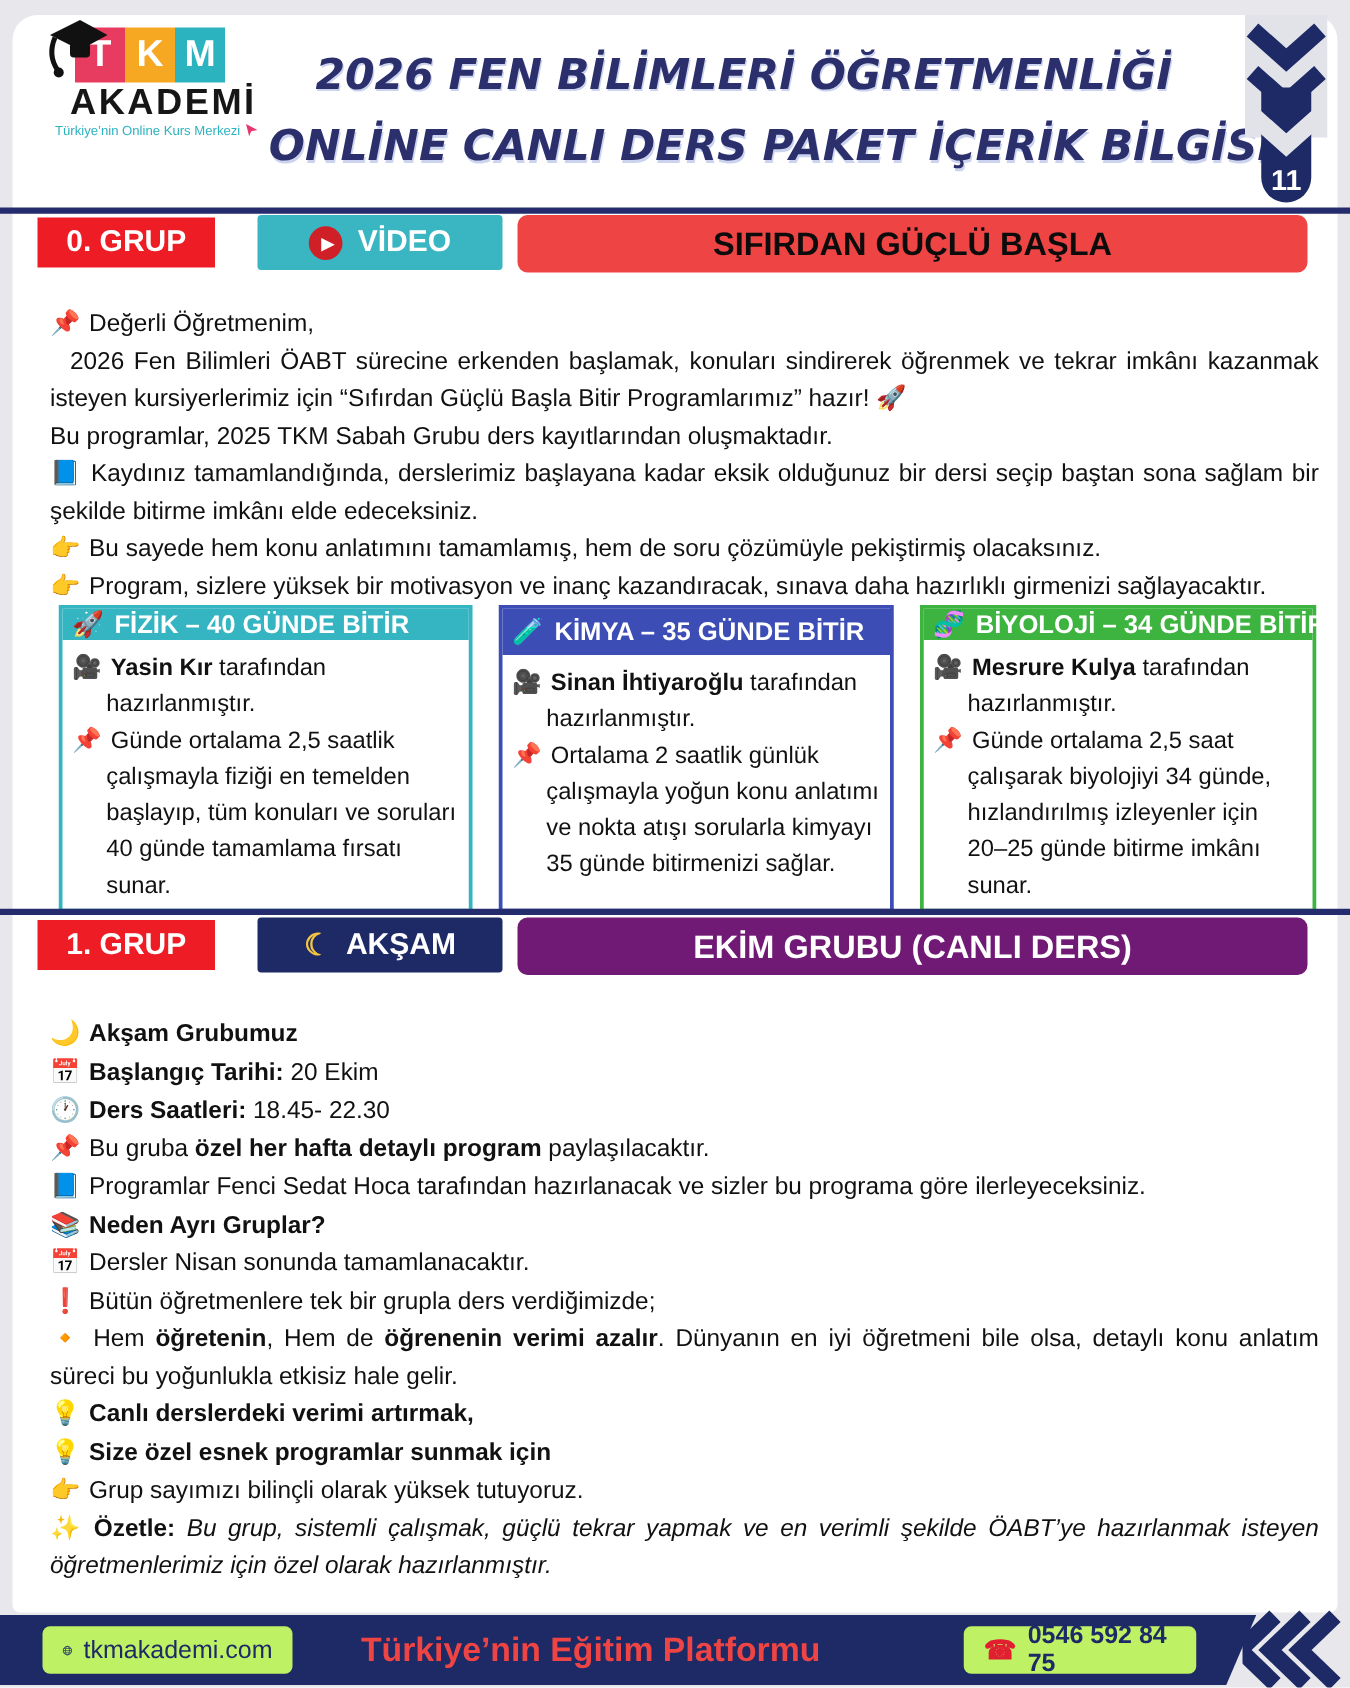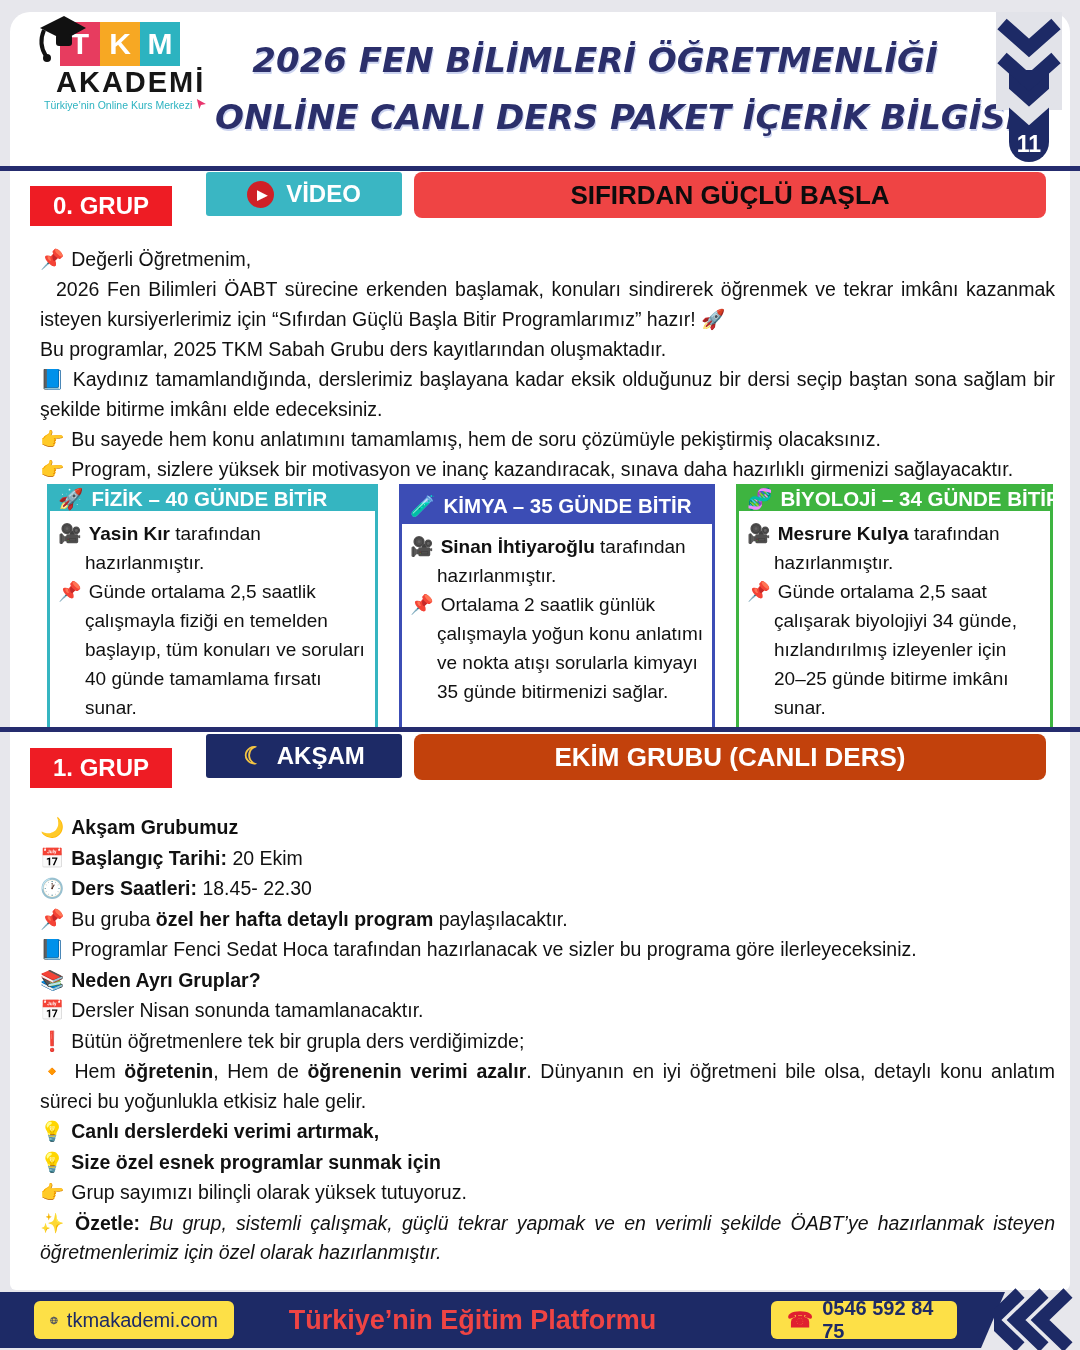--- a/index.html
+++ b/index.html
@@ -39,40 +39,40 @@
   .rule { position:absolute; left:0; width:1080px; height:5px; background:#252c6e; z-index:5; }
   .rule.r1 { top:166px; }
   .rule.r2 { top:727px; }
   
   .group-row { position:absolute; left:0; width:1080px; height:46px; z-index:6; }
   .group-row.g0 { top:172px; }
   .group-row.g1 { top:734px; }
   .badge-red {
     position:absolute; left:30px; top:2px; width:142px; height:40px;
     background:#ee1c24; color:#fff; font-weight:bold; font-size:24px;
-    display:flex; align-items:center; justify-content:center;margin-top:12px;
+    display:flex; align-items:center; justify-content:center;
   }
   .badge-type {
     position:absolute; left:206px; top:0; width:196px; height:44px;
     color:#fff; font-weight:bold; font-size:24px;
     display:flex; align-items:center; justify-content:center; gap:12px;
     border-radius:3px;
   }
   .badge-type.video { background:#3ab6c3; }
   .badge-type.aksam { background:#1d2a66; }
   .play-circle { width:27px; height:27px; border-radius:50%; background:#cf2027; color:#fff;
     display:flex; align-items:center; justify-content:center; font-size:13px; padding-left:3px; }
   .moon-glyph { color:#f5c542; font-size:24px; }
   .banner {
     position:absolute; left:414px; top:0; width:632px; height:46px;
     border-radius:8px; font-weight:bold; font-size:26px;
     display:flex; align-items:center; justify-content:center;
   }
   .banner.teal { background:#ef4444; color:#0c0c0c; }
-  .banner.navy { background:#c2410c; color:#ffffff; }
+  .banner.navy { background:#701a75; color:#ffffff; }
   
   .btext { position:absolute; left:30px; width:1015px; z-index:2; }
   .btext.b0 { top:232px; }
   .btext.b1 { top:800px; }
   .btext .line { font-size:19.5px; line-height:30px; }
   .btext.b1 .line { line-height:29.5px; margin:1px 0; }
   .line.justify { text-align:justify; }
   .line.indent { text-indent:16px; }
   .bullet { margin-right:7px; }
   
@@ -89,21 +89,21 @@
   .card.biyoloji .card-head { background:#3eb440; }
   .card-body { padding:8px 8px 6px 8px; }
   .card-body .line { font-size:19px; line-height:29px; padding-left:27px; text-indent:-27px; }
   
   .footer-bar {
     position:absolute; left:0; top:1292px; width:1005px; height:56px;
     background:#1d2a66; z-index:8;
     clip-path:polygon(0 0, 100% 0, calc(100% - 24px) 100%, 0 100%);
     display:flex; align-items:center;
   }
-  .pill { background:#fde047; border-radius:6px; height:38px; display:flex; align-items:center;
+  .pill { background:#bef264; border-radius:6px; height:38px; display:flex; align-items:center;
     gap:9px; padding:0 16px; color:#1d2a66; font-size:20px; }
   .pill.web { margin-left:34px; width:200px; }
   .pill.phone { position:absolute; right:48px; width:186px; font-weight:bold; }
   .phone-glyph { color:#e02030; font-size:21px; }
   .slogan { position:absolute; left:0; right:60px; text-align:center;
     color:#ef4444; font-weight:bold; font-size:27px; }
   .foot-chevrons { position:absolute; right:2px; top:1288px; z-index:9; }
 </style>
 </head>
 <body>

